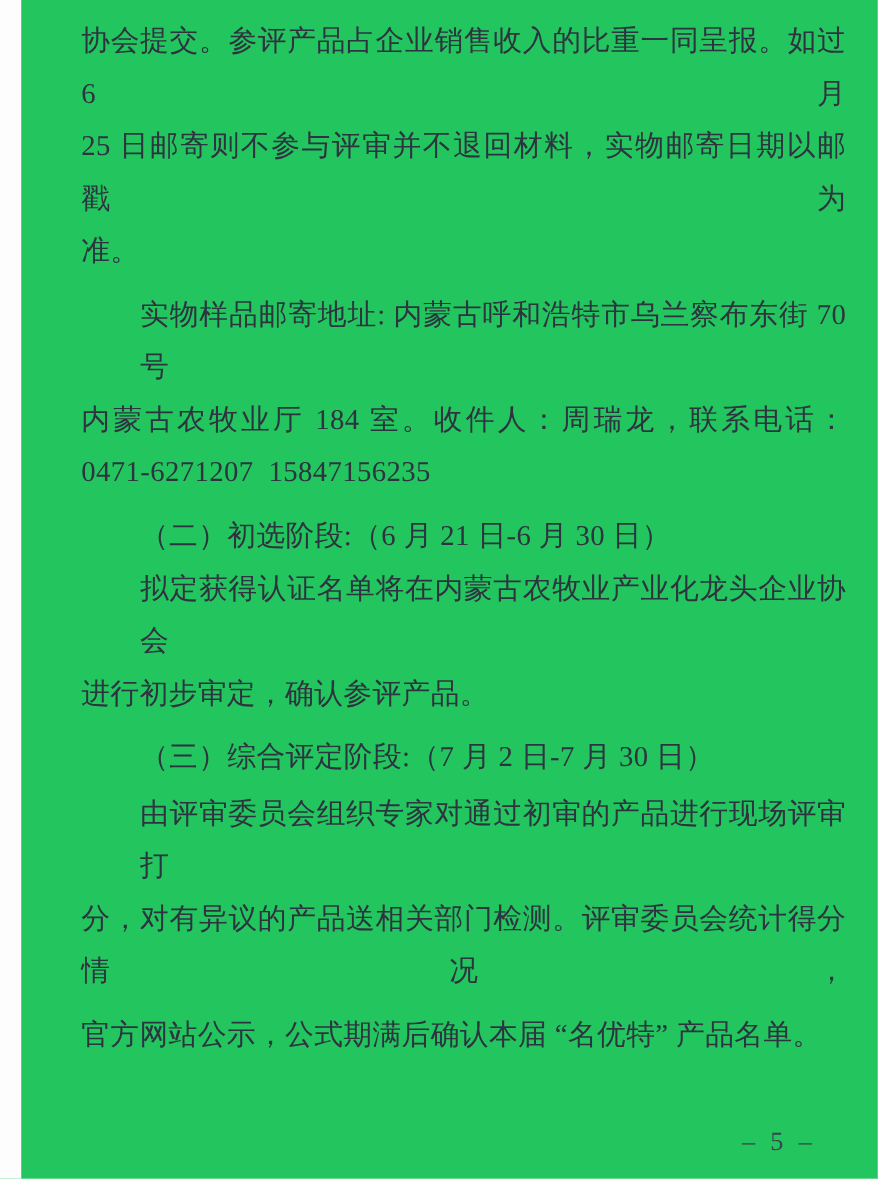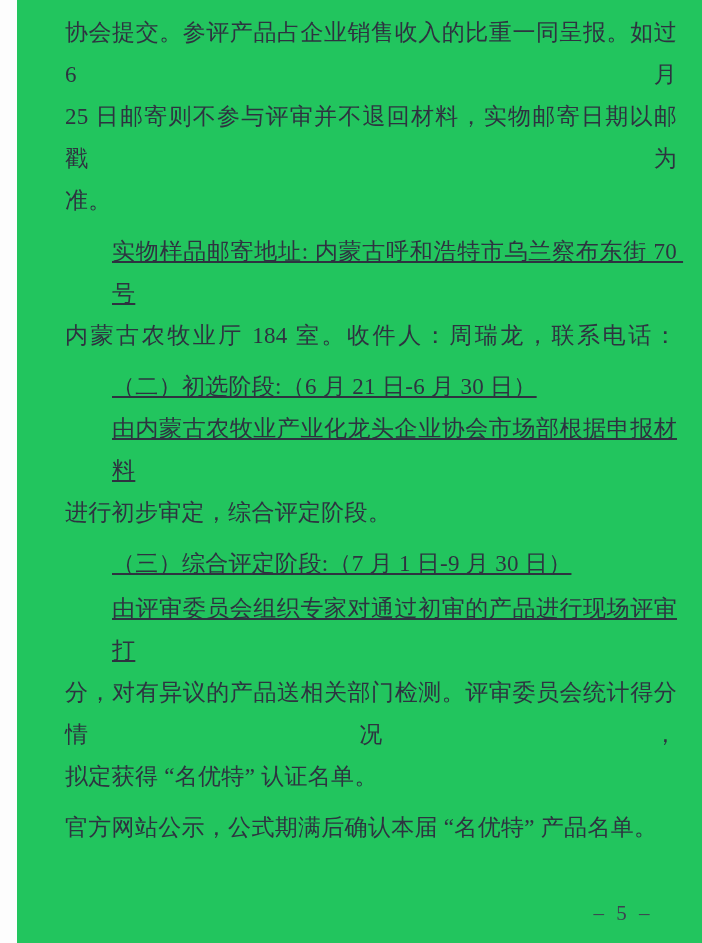--- a/index.html
+++ b/index.html
@@ -38,21 +38,20 @@
     margin: 0;
     padding: 0;
     font-size: 23px;
     line-height: 42px;
     white-space: pre-wrap;
     letter-spacing: 0.3px;
     color: #2e3340;
   }
   .line.indent {
     padding-left: 47px;
-    text-decoration: underline;
   }
   .line.justify {
     text-align: justify;
     text-align-last: justify;
   }
   .footer {
     position: absolute;
     top: 901px;
     left: 560px;
     width: 90px;
@@ -71,39 +70,39 @@
 
     <div class="para">
       <p class="line justify">协会提交。参评产品占企业销售收入的比重一同呈报。如过 6 月</p>
       <p class="line justify">25 日邮寄则不参与评审并不退回材料，实物邮寄日期以邮戳为</p>
       <p class="line">准。</p>
     </div>
 
     <div class="para gap-lg">
       <p class="line indent justify">实物样品邮寄地址: 内蒙古呼和浩特市乌兰察布东街 70 号</p>
       <p class="line justify">内蒙古农牧业厅 184 室。收件人：周瑞龙，联系电话：</p>
+      <p class="line">0471-6271207  15847156235</p>
     </div>
 
     <div class="para gap-lg">
       <p class="line indent">（二）初选阶段:（6 月 21 日-6 月 30 日）</p>
     </div>
 
     <div class="para">
-      <p class="line indent justify">由内蒙古农牧业产业化龙头企业协会市场部根据申报材料</p>
-      <p class="line">进行初步审定，综合评定阶段。</p>
+      <p class="line indent justify">拟定获得认证名单将在内蒙古农牧业产业化龙头企业协会</p>
+      <p class="line">进行初步审定，确认参评产品。</p>
     </div>
 
     <div class="para gap-lg">
-      <p class="line indent">（三）综合评定阶段:（7 月 1 日-9 月 30 日）</p>
+      <p class="line indent">（三）综合评定阶段:（7 月 2 日-7 月 30 日）</p>
     </div>
 
     <div class="para gap-sm">
       <p class="line indent justify">由评审委员会组织专家对通过初审的产品进行现场评审打</p>
       <p class="line justify">分，对有异议的产品送相关部门检测。评审委员会统计得分情况，</p>
-      <p class="line">拟定获得 “名优特” 认证名单。</p>
     </div>
 
     <div class="para gap-lg">
       <p class="line">官方网站公示，公式期满后确认本届 “名优特” 产品名单。</p>
     </div>
 
   </div>
 
   <div class="footer">– 5 –</div>
 </div>

